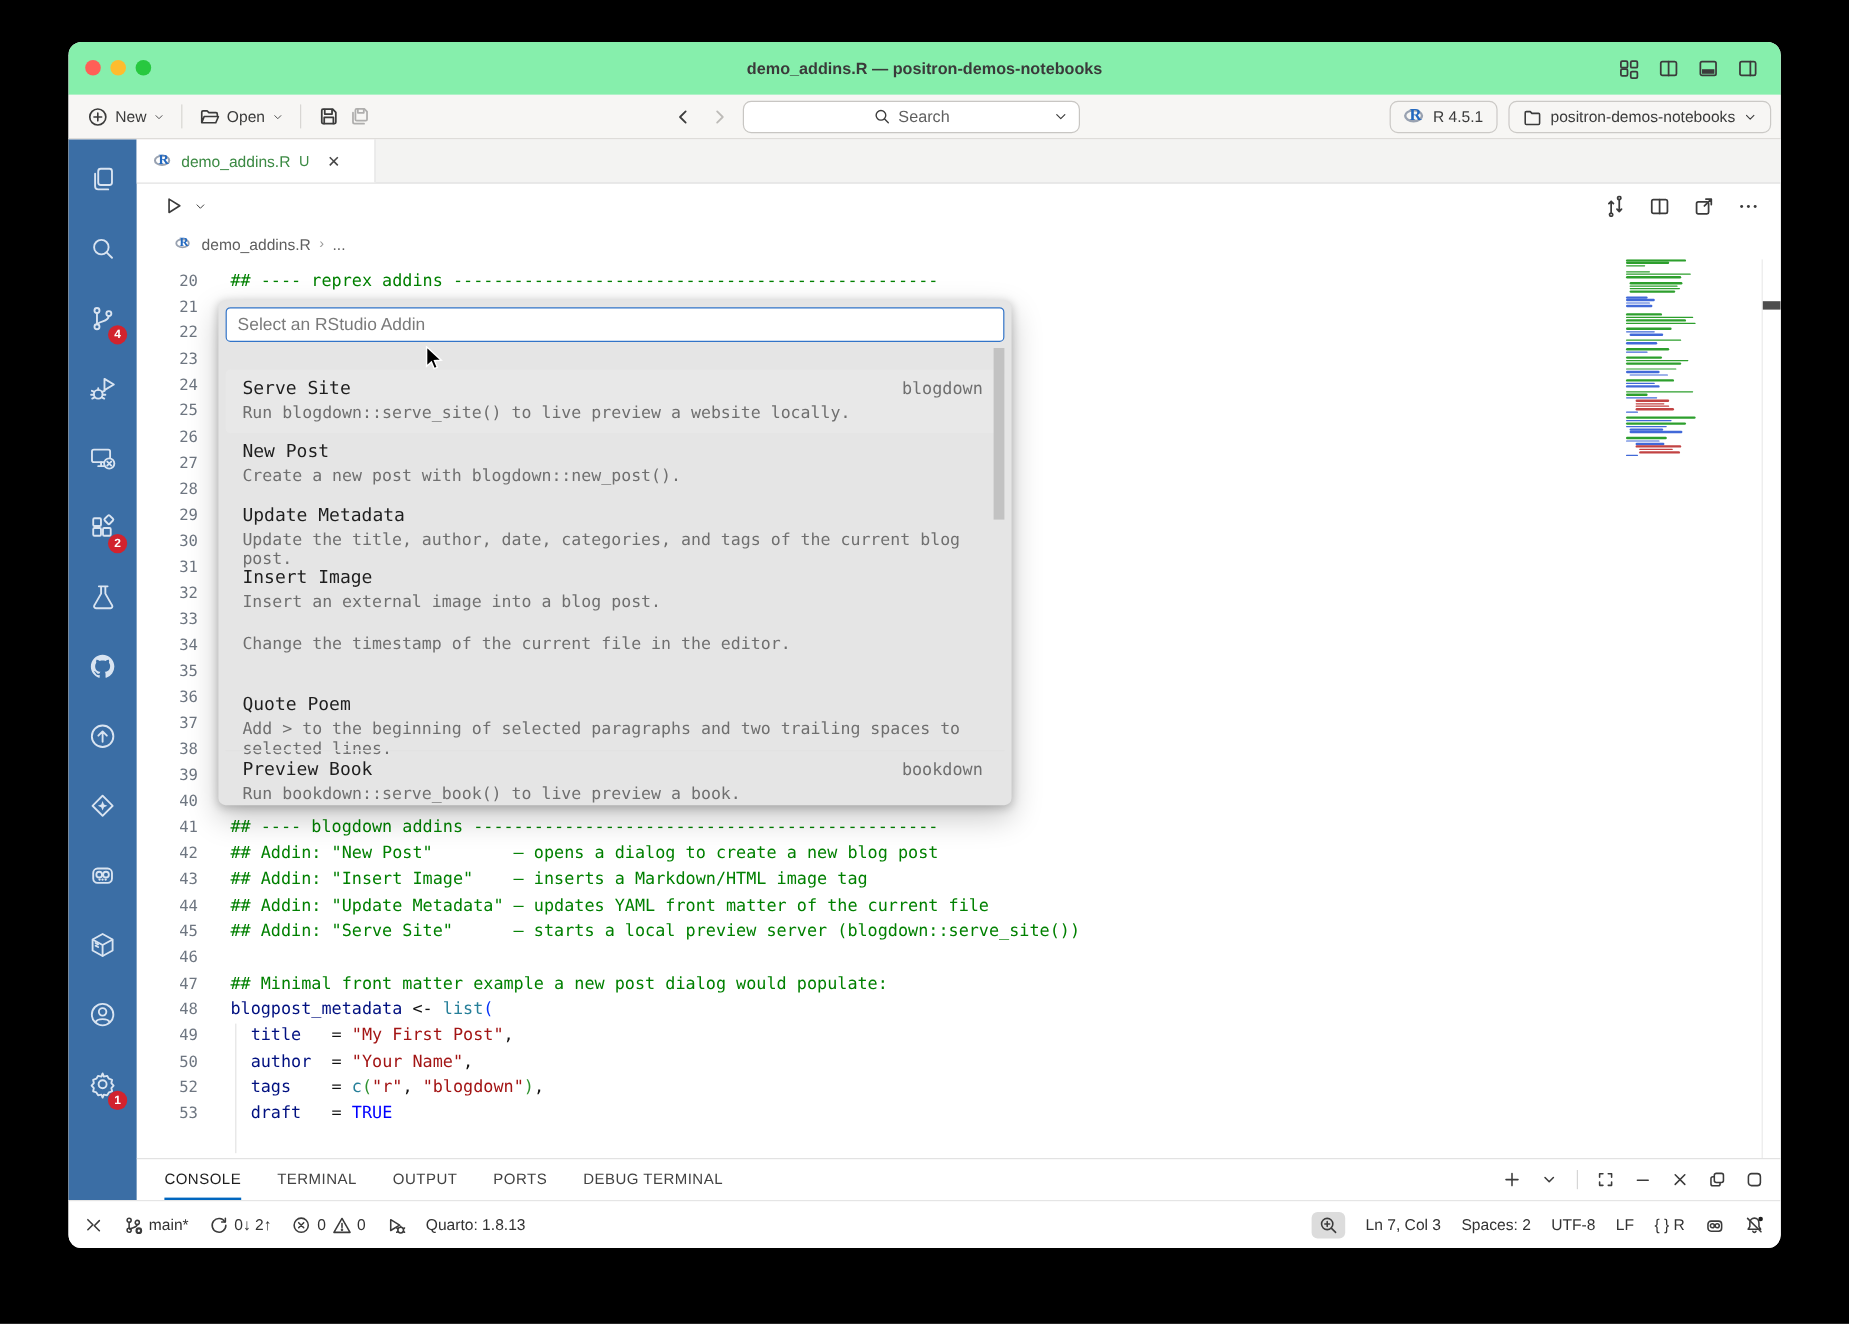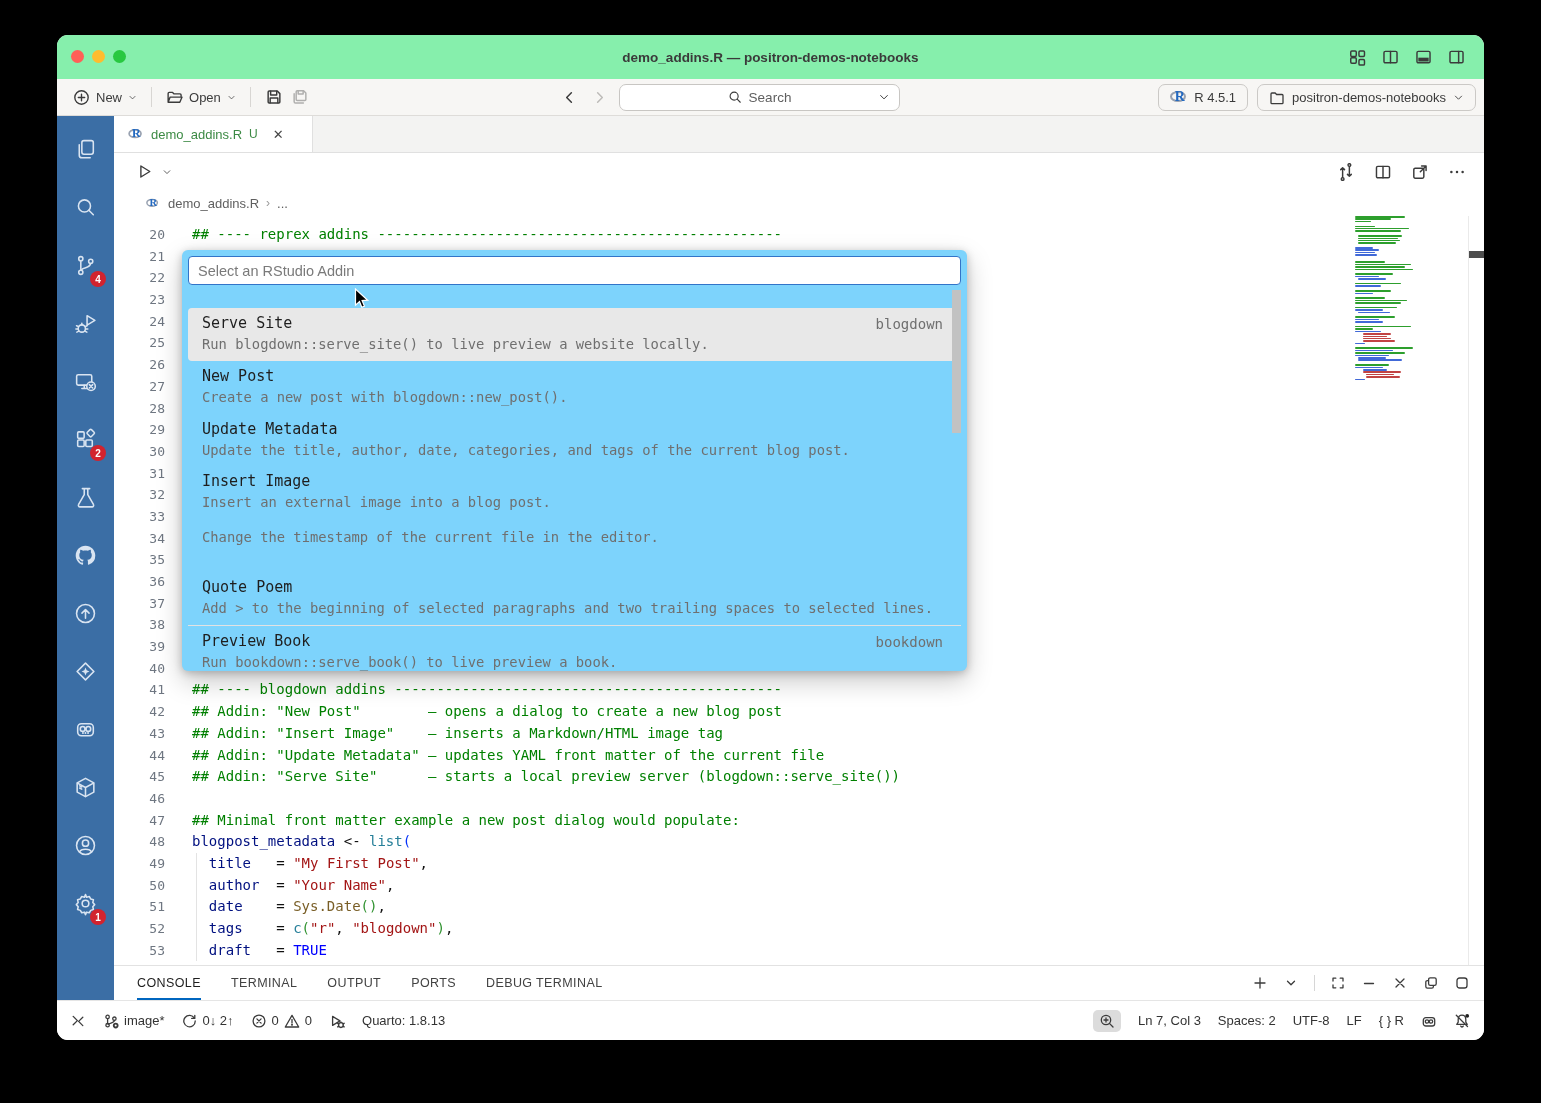--- a/index.html
+++ b/index.html
@@ -75,21 +75,21 @@
   .indent-guide { position:absolute; left:82px; top:637px; width:1px; height:108px; background:#e3e3e3; }
 
   
   .minimap { position:absolute; left:1241px; top:0; width:86px; }
   .mm-row { height:2.4px; }
   .mm-bar { height:1.5px; border-radius:1px; }
   .overview-ruler { position:absolute; left:1354px; top:0; bottom:0; width:16px; border-left:1px solid #eaeaea; }
   .ov-cursor { position:absolute; left:0; right:0; top:35px; height:7px; background:#4d4d4d; }
 
   
-  .quickpick { position:absolute; left:68px; top:34px; width:785px; height:421px; background:#7dd3fc; border-radius:6px; box-shadow:0 2px 8px rgba(0,0,0,.22), 0 10px 26px rgba(0,0,0,.22); padding:6px 6px 0 6px; overflow:hidden; z-index:20; }
+  .quickpick { position:absolute; left:68px; top:34px; width:661px; height:421px; background:#e5e5e5; border-radius:6px; box-shadow:0 2px 8px rgba(0,0,0,.22), 0 10px 26px rgba(0,0,0,.22); padding:6px 6px 0 6px; overflow:hidden; z-index:20; }
   .qp-input { width:100%; height:29px; border:1.4px solid #3274c8; border-radius:4px; font-size:14.5px; padding:0 9px; color:#333; font-family:"Liberation Sans",sans-serif; outline:none; background:#fff; }
   .qp-input::placeholder { color:#7a7a7a; opacity:1; }
   .qp-list { margin-top:23px; }
   .qp-item { height:52.8px; padding:6px 18px 0 14px; position:relative; border-radius:4px; }
   .qp-item.active { background:#e8e8e8; }
   .qp-item.sep { border-top:1px solid #e2e2e2; border-radius:0; }
   .qp-label { font-size:15px; color:#1e1e1e; }
   .qp-desc { font-size:13.8px; color:#6f6f6f; margin-top:4px; }
   .qp-detail { position:absolute; right:18px; top:8px; font-size:14px; color:#6f6f6f; }
   .qp-scrollbar { position:absolute; right:6px; top:40px; width:9px; height:143px; background:#c2c2c2; }
@@ -437,21 +437,20 @@
             <div class="cline"><span class="lnum">41</span><span class="ltext"><span class="com">## ---- blogdown addins ----------------------------------------------</span></span></div>
             <div class="cline"><span class="lnum">42</span><span class="ltext"><span class="com">## Addin: "New Post"        — opens a dialog to create a new blog post</span></span></div>
             <div class="cline"><span class="lnum">43</span><span class="ltext"><span class="com">## Addin: "Insert Image"    — inserts a Markdown/HTML image tag</span></span></div>
             <div class="cline"><span class="lnum">44</span><span class="ltext"><span class="com">## Addin: "Update Metadata" — updates YAML front matter of the current file</span></span></div>
             <div class="cline"><span class="lnum">45</span><span class="ltext"><span class="com">## Addin: "Serve Site"      — starts a local preview server (blogdown::serve_site())</span></span></div>
             <div class="cline"><span class="lnum">46</span><span class="ltext"></span></div>
             <div class="cline"><span class="lnum">47</span><span class="ltext"><span class="com">## Minimal front matter example a new post dialog would populate:</span></span></div>
             <div class="cline"><span class="lnum">48</span><span class="ltext"><span class="id">blogpost_metadata</span><span class="op"> &lt;- </span><span class="ctor">list</span><span class="b1">(</span></span></div>
             <div class="cline"><span class="lnum">49</span><span class="ltext"><span class="op">  </span><span class="id">title</span><span class="op">   = </span><span class="str">"My First Post"</span><span class="op">,</span></span></div>
             <div class="cline"><span class="lnum">50</span><span class="ltext"><span class="op">  </span><span class="id">author</span><span class="op">  = </span><span class="str">"Your Name"</span><span class="op">,</span></span></div>
-            <div class="cline"><span class="lnum">51</span><span class="ltext"><span class="op">  </span><span class="id">date</span><span class="op">    = </span><span class="fn">Sys.Date</span><span class="b2">()</span><span class="op">,</span></span></div>
             <div class="cline"><span class="lnum">52</span><span class="ltext"><span class="op">  </span><span class="id">tags</span><span class="op">    = </span><span class="ctor">c</span><span class="b2">(</span><span class="str">"r"</span><span class="op">, </span><span class="str">"blogdown"</span><span class="b2">)</span><span class="op">,</span></span></div>
             <div class="cline"><span class="lnum">53</span><span class="ltext"><span class="op">  </span><span class="id">draft</span><span class="op">   = </span><span class="kw">TRUE</span></span></div>
           </div>
         <div class="indent-guide"></div>
         <div class="minimap" id="minimap">
             <div class="mm-row">
               <div class="mm-bar" style="width: 50px; margin-left: 0px; background: rgb(45, 159, 45);"></div>
             </div>
             <div class="mm-row">
               <div class="mm-bar" style="width: 36px; margin-left: 0px; background: rgb(45, 159, 45);"></div>
@@ -739,21 +738,21 @@
           <span class="icon">
             <svg viewBox="0 0 16 16">
               <circle cx="4.6" cy="3.9" r="1.7"></circle>
               <circle cx="4.6" cy="12.2" r="1.7"></circle>
               <circle cx="11.4" cy="5.7" r="1.7"></circle>
               <path d="M4.6 5.6v4.9M11.4 7.4c-.2 2.7-4.3 2.3-6.2 3.9"></path>
               <circle cx="12.7" cy="12.6" r="2.8" fill="#3b3b3b" stroke="none"></circle>
               <circle cx="12.7" cy="12.6" r="1" fill="#fff" stroke="none"></circle>
             </svg>
           </span>
-          <span>image*</span>
+          <span>main*</span>
         </div>
         <div class="sb-item">
           <span class="icon">
             <svg viewBox="0 0 16 16">
               <path d="M13.4 5.2A5.7 5.7 0 1 0 14.2 8"></path>
               <path d="M13.8 2.3v3.1h-3.1"></path>
             </svg>
           </span>
           <span>0↓ 2↑</span>
         </div>

